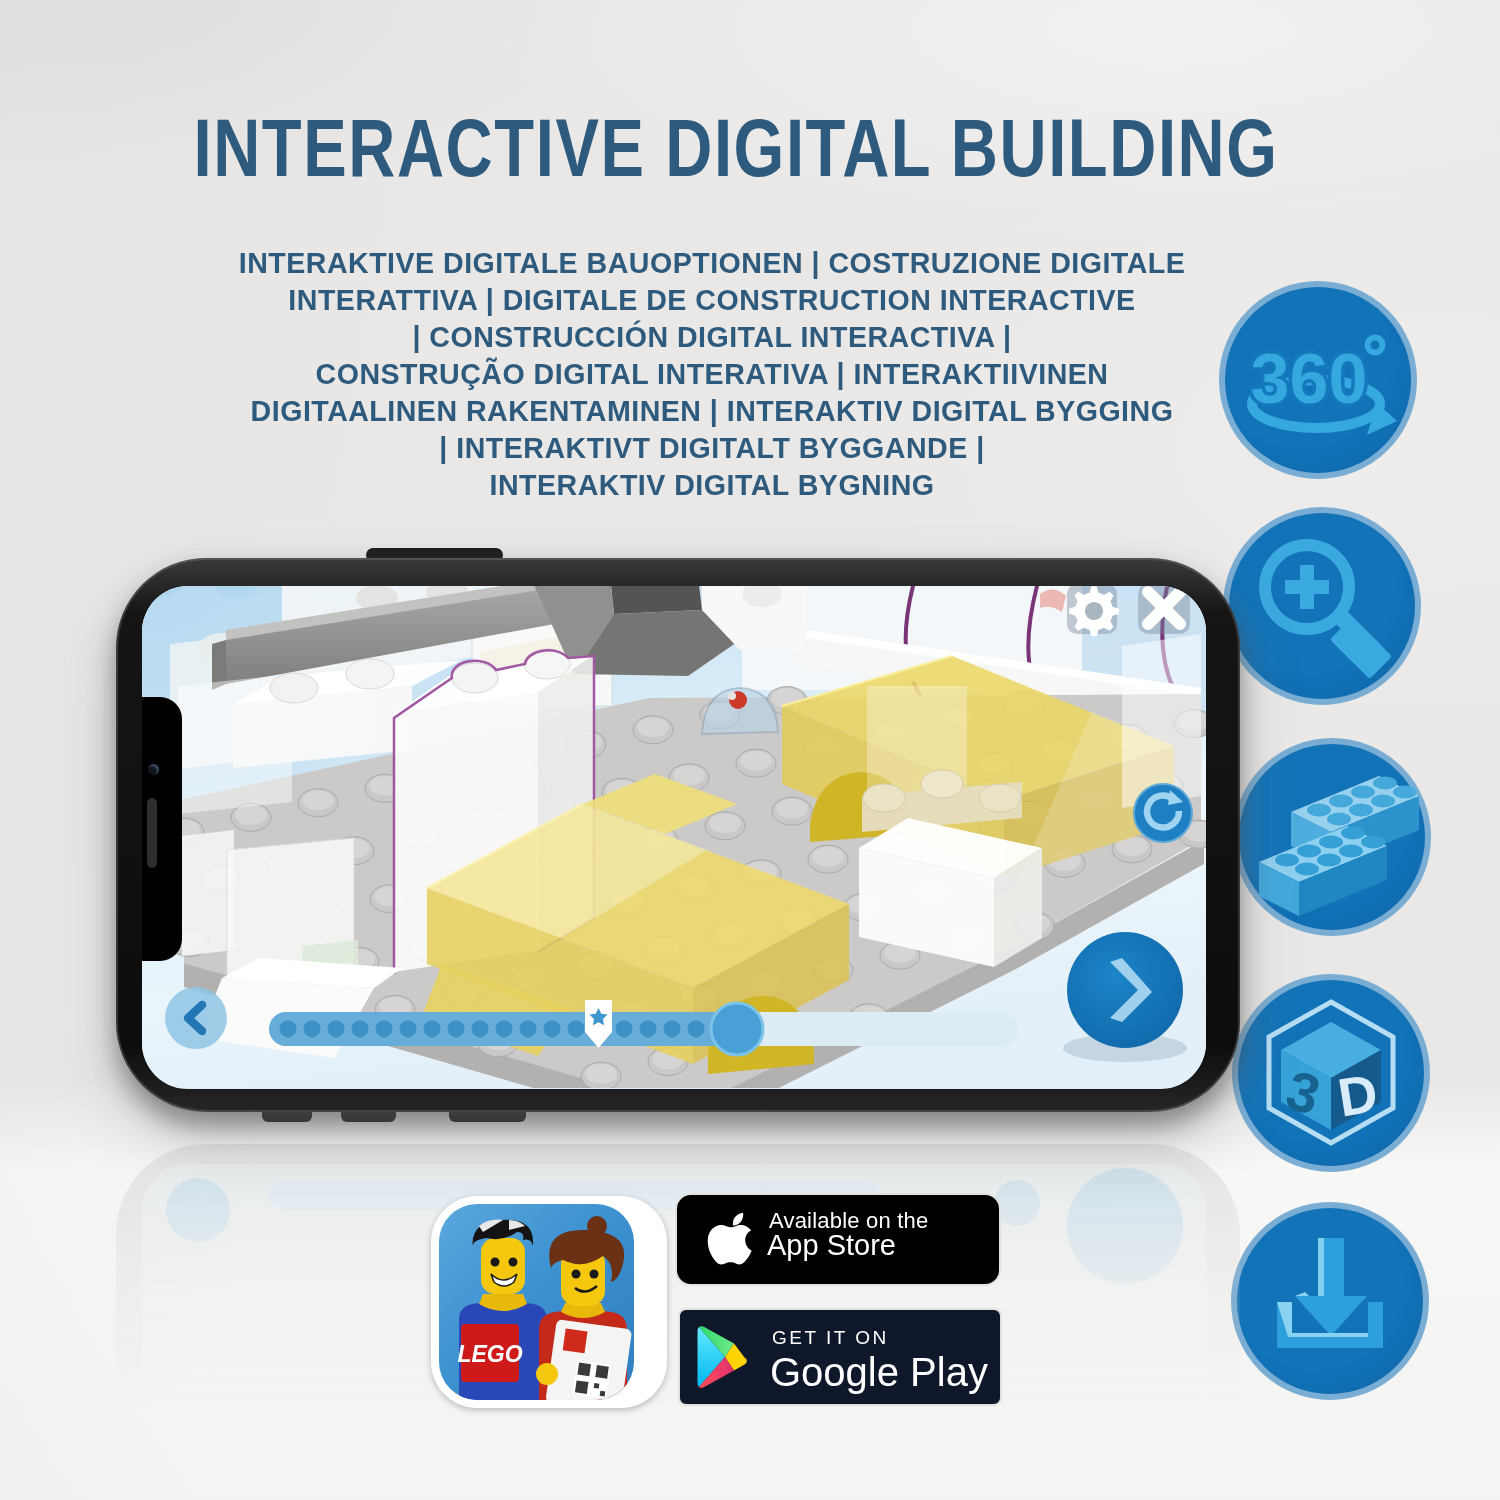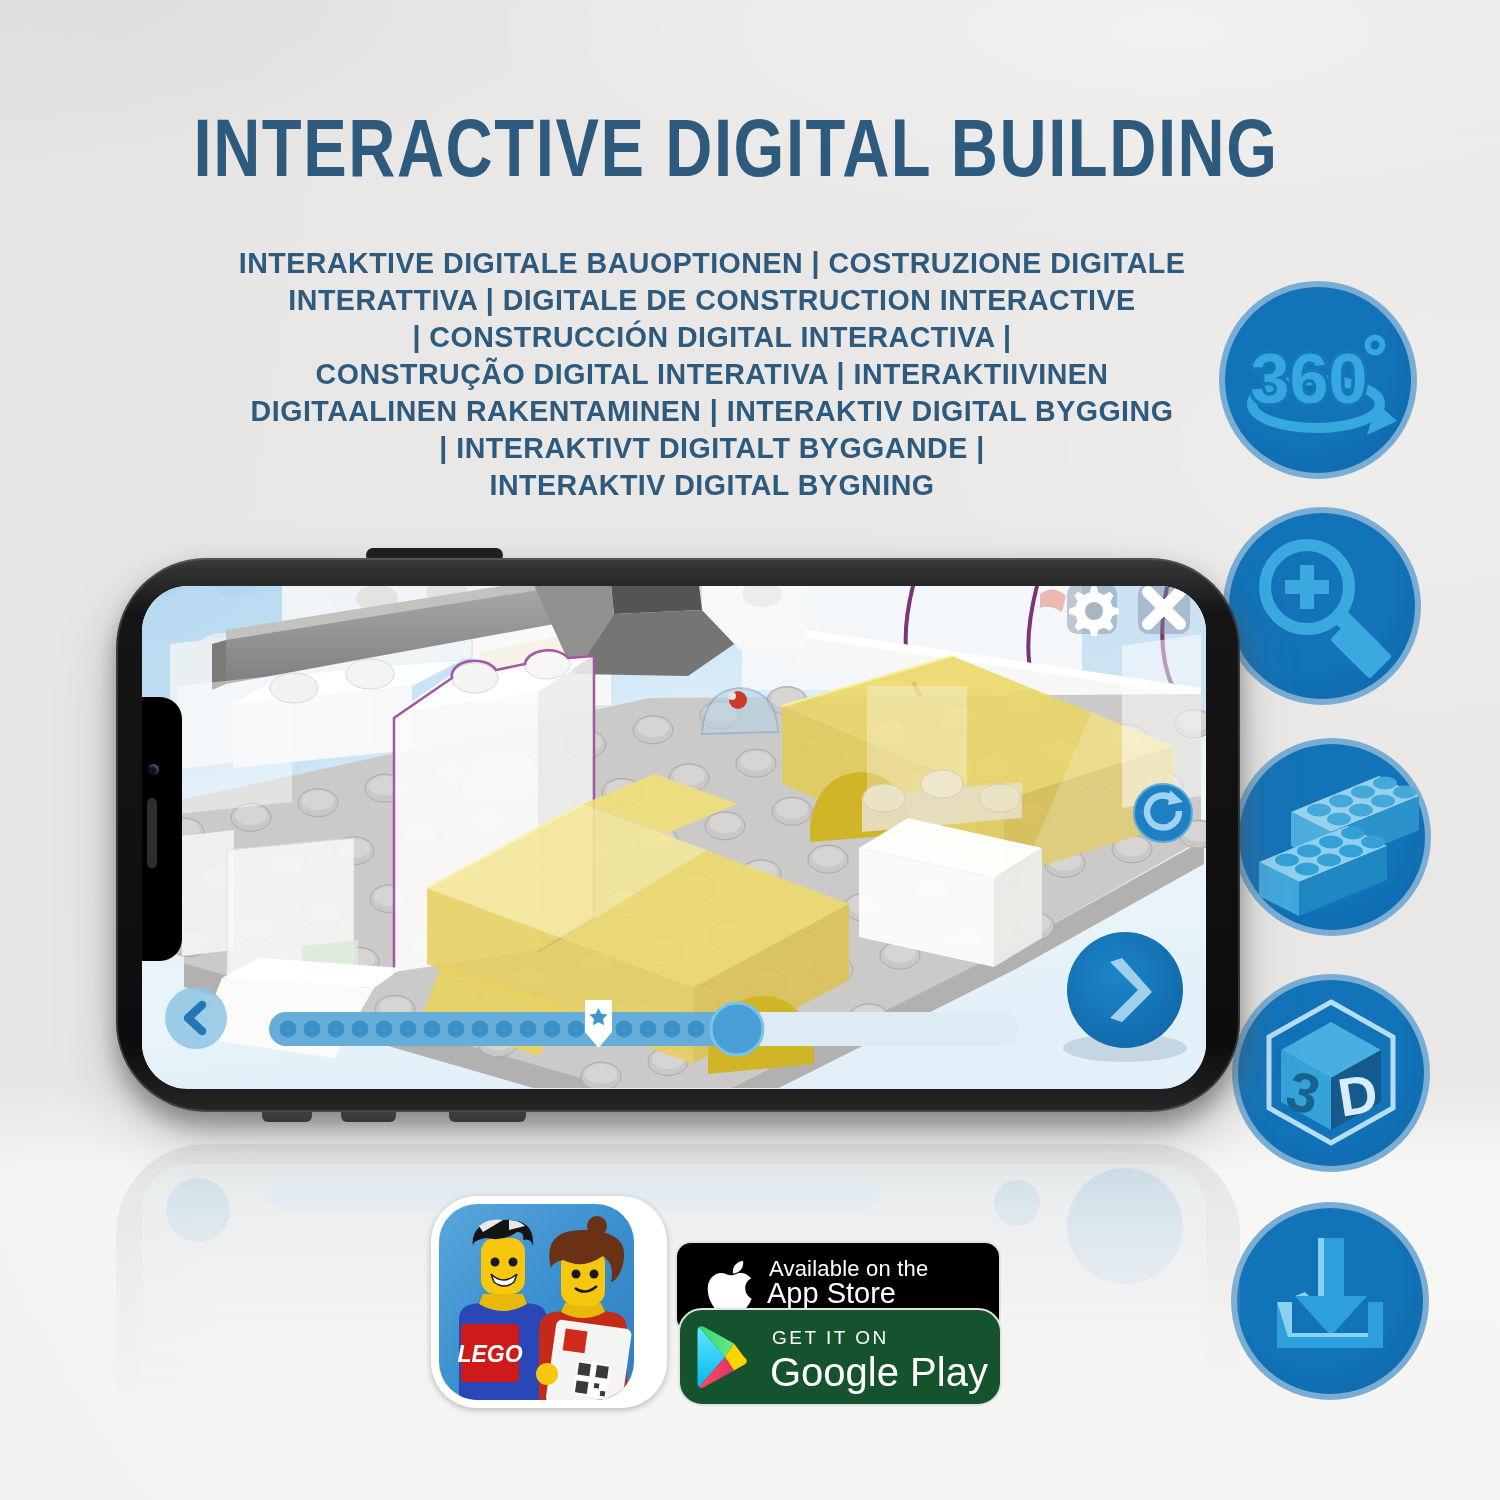--- a/index.html
+++ b/index.html
@@ -549,30 +549,30 @@
 <rect x="140" y="178" width="12" height="12"></rect>
           <rect x="158" y="178" width="5" height="5"></rect>
 <rect x="165" y="185" width="5" height="5"></rect>
 </g>
 </g>
 
 <circle cx="108" cy="170" r="11" fill="#f5c80f"></circle>
 </svg>
 </div>
 
-<div id="appstore" class="abs" style="left:675px;top:1193px;width:326px;height:93px;background:#000;border:2px solid #e2e2e0;border-radius:16px;box-sizing:border-box;margin-top:48px;">
+<div id="appstore" class="abs" style="left:675px;top:1193px;width:326px;height:93px;background:#000;border:2px solid #e2e2e0;border-radius:16px;box-sizing:border-box;">
 <svg width="54" height="62" viewBox="0 0 56 62" style="position:absolute;left:25px;top:13px;">
 <path d="M40.5,12.8c2.7-3.2,2.3-8.1,2.1-8.9c-2.9,0.2-6.3,2-8.3,4.4c-1.9,2.2-2.6,5.8-2.2,8.6C35.2,17,38.3,15.4,40.5,12.8z" fill="#fff"></path>
 <path d="M51.5,43.1c-1.2,2.8-1.9,4-3.4,6.5c-2.3,3.4-5.4,7.8-9.3,7.8c-3.5,0-4.5-2.3-9.2-2.3c-4.8,0-5.8,2.3-9.3,2.3c-3.9,0-6.9-3.9-9.1-7.3C5.1,40.9,4.5,29.4,8.4,23.3c2.8-4.3,7.2-6.9,11.4-6.9c4.2,0,6.9,2.4,10.4,2.4c3.4,0,5.5-2.4,10.4-2.4c3.7,0,7.7,2.1,10.5,5.6C42,26.6,43.4,39,51.5,43.1z" fill="#fff"></path>
 </svg>
 <div class="abs" style="left:92px;top:13px;color:#fff;font-size:22px;letter-spacing:0.2px;">Available on the</div>
 <div class="abs" style="left:90px;top:34px;color:#fff;font-size:29px;letter-spacing:0px;">App Store</div>
 </div>
 
-<div id="gplay" class="abs" style="left:678px;top:1308px;width:324px;height:98px;background:#14532d;border:2px solid #e2e2e0;border-radius:24px;box-sizing:border-box;">
+<div id="gplay" class="abs" style="left:678px;top:1308px;width:324px;height:98px;background:#0f172a;border:2px solid #e2e2e0;border-radius:8px;box-sizing:border-box;">
 <svg width="58" height="64" viewBox="0 0 58 64" style="position:absolute;left:16px;top:15px;">
 <defs>
 <linearGradient id="gp1" x1="0" y1="0" x2="0" y2="1">
           <stop offset="0" stop-color="#63e8ff"></stop>
           <stop offset="1" stop-color="#00b8f0"></stop>
         </linearGradient>
 <linearGradient id="gp2" x1="0" y1="0" x2="1" y2="0">
           <stop offset="0" stop-color="#2fd96c"></stop>
           <stop offset="1" stop-color="#6fe88a"></stop>
         </linearGradient>

